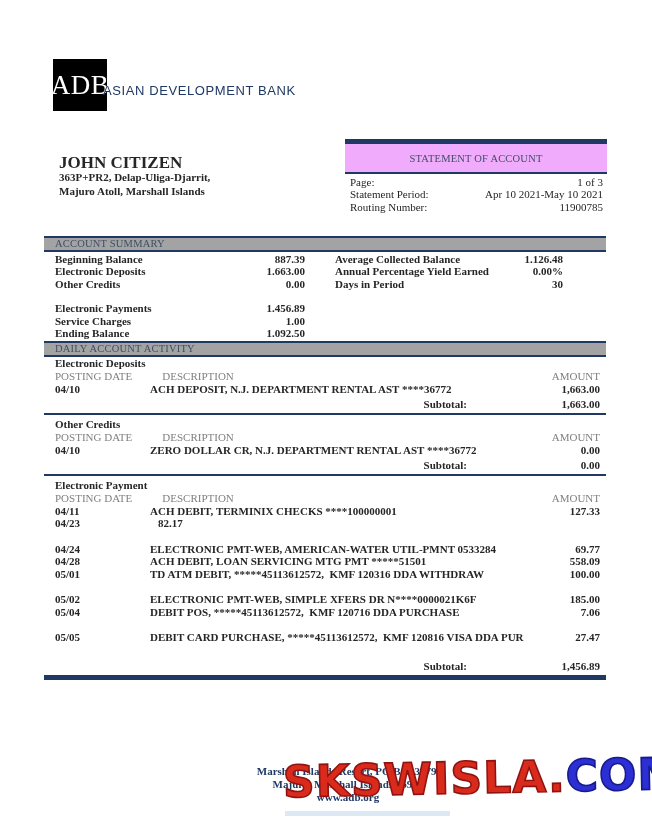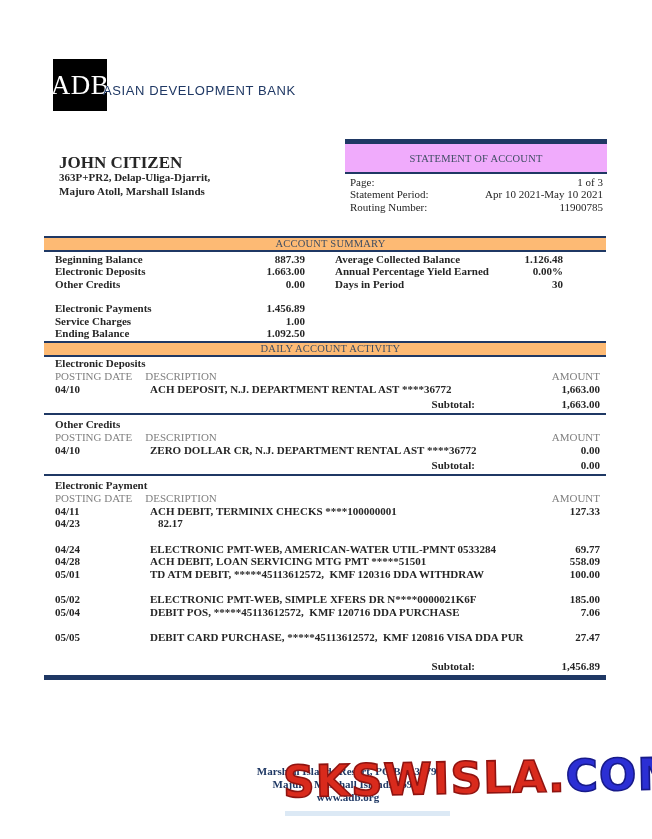--- a/index.html
+++ b/index.html
@@ -22,43 +22,43 @@
   .stmt-box { position:absolute; left:345px; top:139px; width:262px; }
   .stmt-topbar { height:5px; background:#1F3864; }
   .stmt-band { background:#f0abfc; height:28px; display:flex; align-items:center; justify-content:center;
                font-size:10.5px; color:#3F4E63; letter-spacing:0.2px; }
   .stmt-underline { height:2px; background:#1F3864; margin-bottom:2px; }
   .kv-row { display:flex; justify-content:space-between; font-size:11px; font-weight:normal;
             line-height:12.4px; padding:0 4px 0 5px; }
 
   
   .band { position:absolute; left:44px; width:562px; border-top:2.5px solid #1F3864; border-bottom:2px solid #1F3864;
-          background:#fdba74; height:15.5px; display:flex; align-items:center;justify-content:center; }
+          background:#a3a3a3; height:15.5px; display:flex; align-items:center; }
   .band span { font-size:10.5px; color:#3F4E63; padding-left:11px; letter-spacing:0.2px; }
 
   
   .summary-body { position:absolute; left:44px; top:253px; width:562px; display:flex; }
   .sum-col { font-size:11px; font-weight:bold; line-height:12.4px; }
   .sum-left { margin-left:11px; width:250px; }
   .sum-right { margin-left:30px; width:228px; }
   .sum-row { display:flex; justify-content:space-between; }
   .sum-gap { height:12px; }
 
   
   .activity { position:absolute; left:44px; top:357px; width:562px; }
   .sec-title { font-size:11px; font-weight:bold; line-height:13px; padding-left:11px; }
   .cols { display:flex; font-size:11px; color:#808080; line-height:12.5px; padding:0 6px 0 11px; }
-  .col-desc { margin-left:13px; }
+  .col-desc { margin-left:30px; }
   .col-amt { margin-left:auto; }
   .t-row { display:flex; font-size:11px; font-weight:bold; line-height:12.5px; padding:0 6px 0 11px; }
   .t-date { width:95px; flex:none; }
   .t-desc { flex:1; white-space:pre; overflow:hidden; }
   .t-amt { flex:none; margin-left:8px; }
   .st-row { display:flex; justify-content:flex-end; font-size:11px; font-weight:bold;
-            line-height:12.5px; padding:0 6px 0 11px; margin-top:3px; }
+            line-height:12.5px; padding:0 6px 0 11px; margin-top:3px;gap:8px; }
   .st-label { margin-right:22px; }
   .st-amt { width:103px; text-align:right; }
   .spacer { height:13px; }
   .hr { height:2px; background:#1F3864; margin-top:2.5px; margin-bottom:3px; }
   .hr-thick { height:4.5px; background:#1F3864; margin-top:3px; }
 
   
   .footer { position:absolute; left:98px; top:765px; width:500px; text-align:center;
             font-size:11px; font-weight:bold; color:#1F3864; line-height:13px; }
   .footer-bar { position:absolute; left:285px; top:811px; width:165px; height:5px; background:#dce9f5; }

